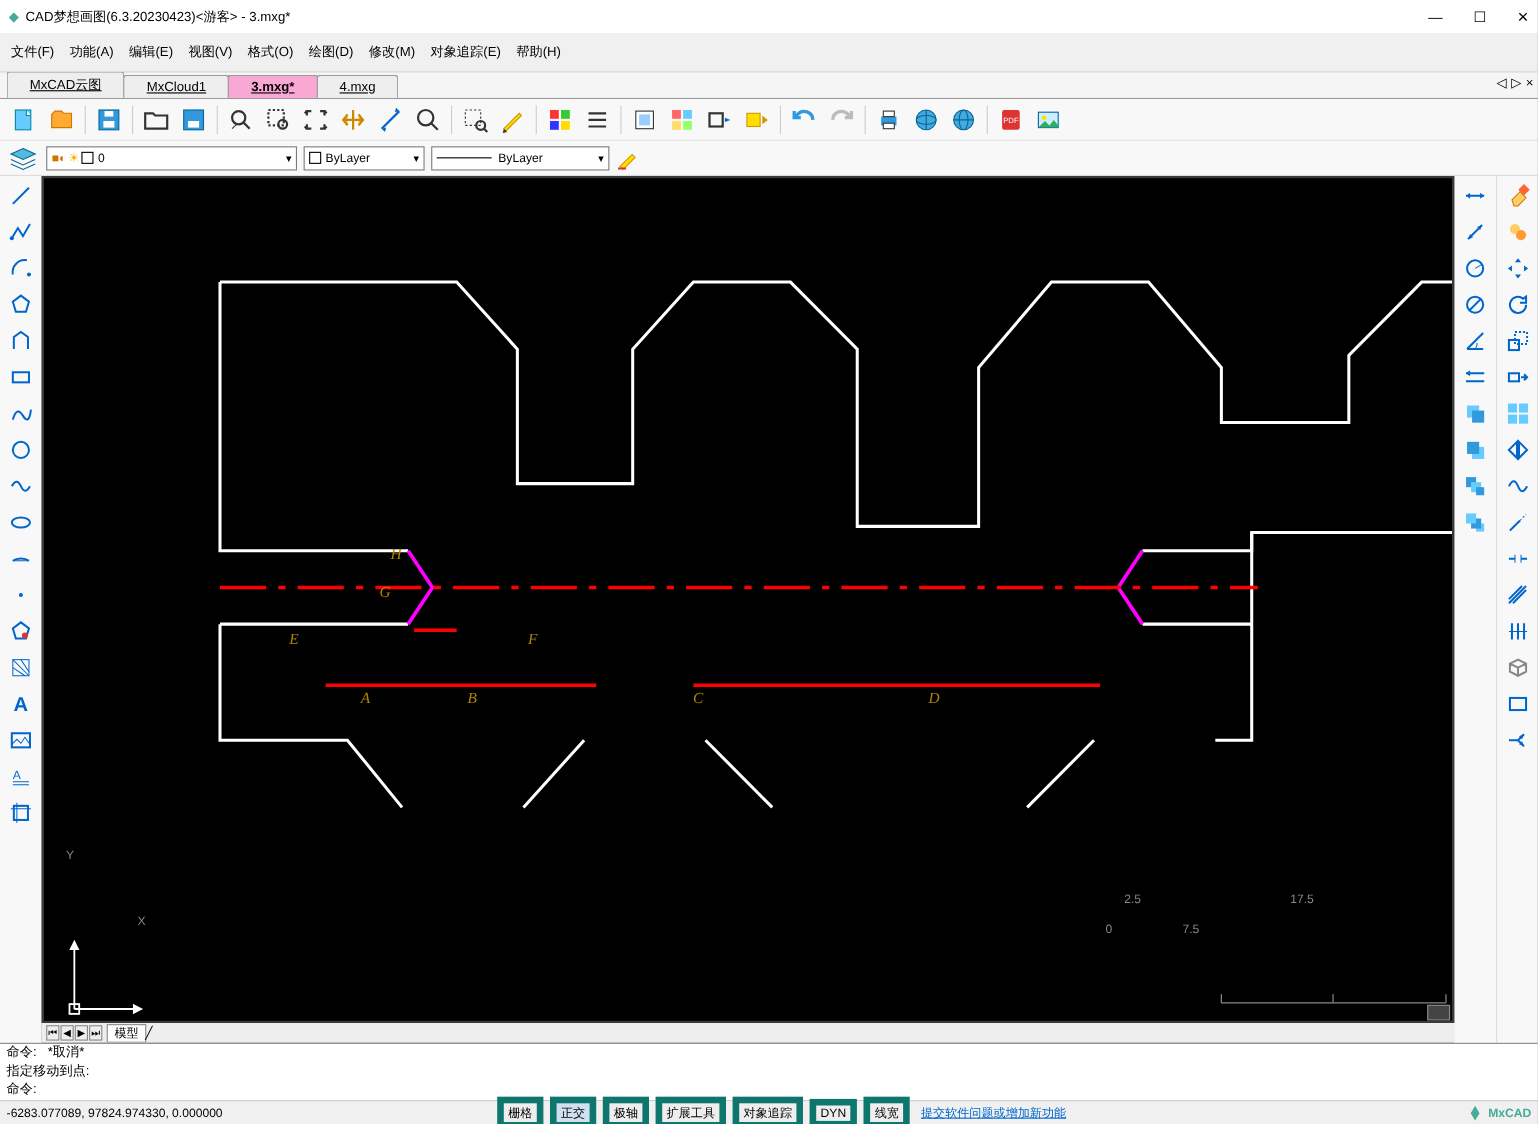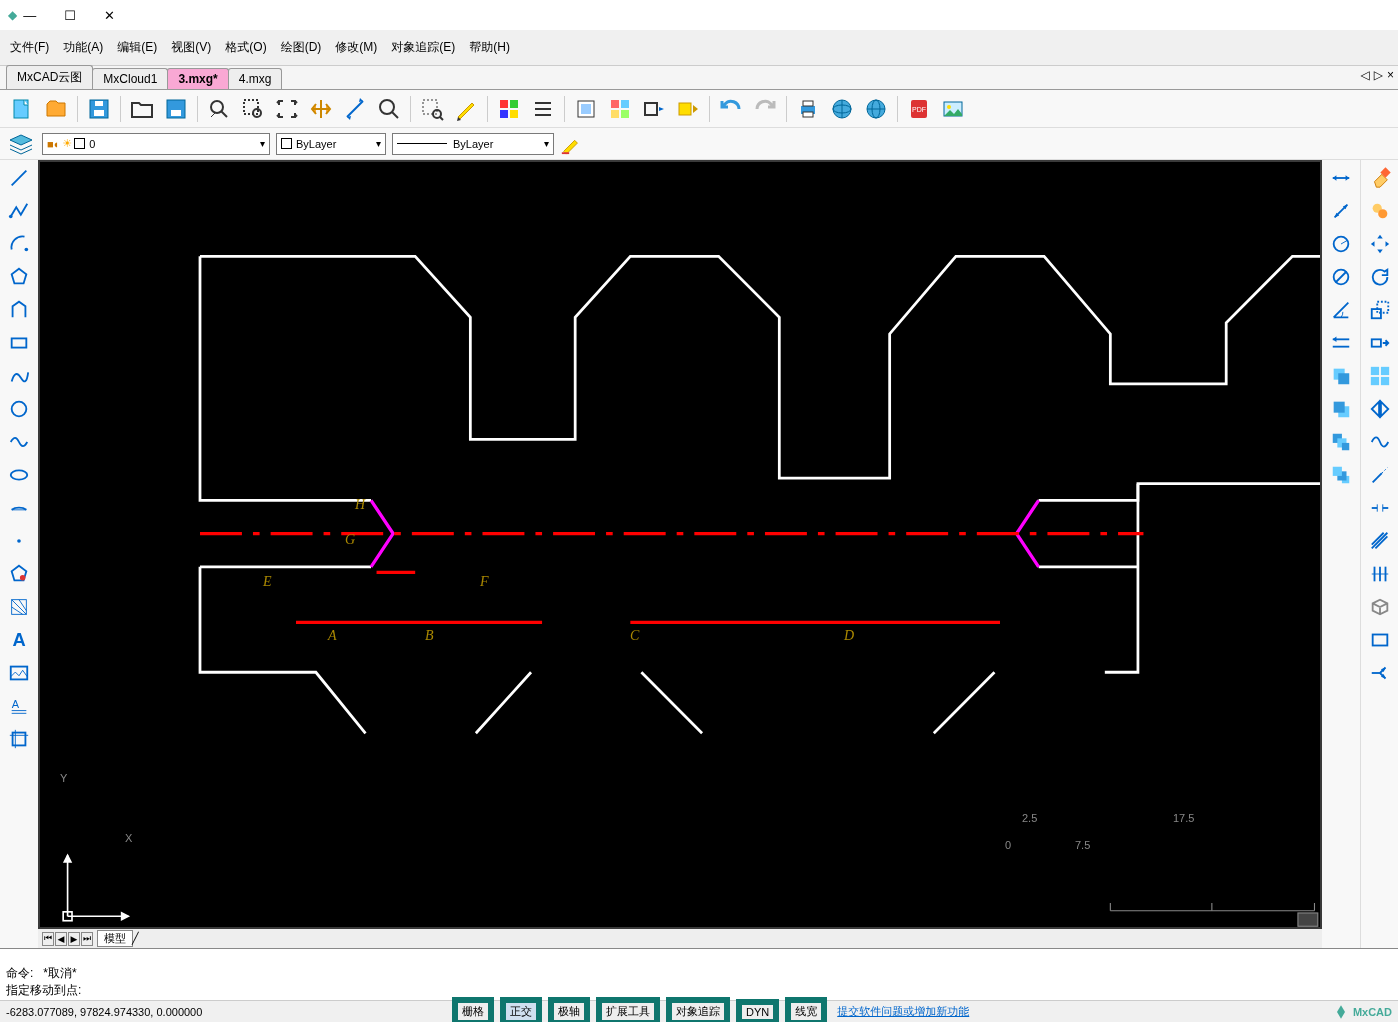--- a/index.html
+++ b/index.html
@@ -4,21 +4,21 @@
 <style>
 * { margin: 0; padding: 0; box-sizing: border-box; font-family: "Microsoft YaHei", sans-serif; }
 body { width: 1398px; height: 1022px; background: #f0f0f0; display: flex; flex-direction: column; overflow: hidden; }
 .titlebar { height: 30px; background: #fff; display: flex; align-items: center; padding: 0 8px; font-size: 12px; }
 .titlebar .title { flex: 1; }
 .titlebar .win-btns { display: flex; gap: 28px; font-size: 13px; }
 .titlebar .win-btns span { cursor: pointer; }
 .menubar { height: 36px; background: #f0f0f0; display: flex; align-items: center; padding: 0 10px; gap: 14px; font-size: 12px; border-bottom: 1px solid #ccc; }
 .menubar span { cursor: pointer; }
 .tabbar { height: 24px; background: #f5f5f5; display: flex; align-items: flex-end; padding: 0 6px; border-bottom: 1px solid #999; position: relative; }
-.tab { padding: 3px 10px; font-size: 12px; border: 1px solid #999; border-bottom: none; margin-right: -1px; background: #eee; cursor: pointer; border-radius: 3px 3px 0 0; }
+.tab { padding: 3px 20px; font-size: 12px; border: 1px solid #999; border-bottom: none; margin-right: -1px; background: #eee; cursor: pointer; border-radius: 3px 3px 0 0; text-decoration: underline; }
 .tab.active { background: #f9a8d4; font-weight: bold; }
 .tabbar .tab-nav { position: absolute; right: 4px; top: 2px; font-size: 12px; display:flex; gap:4px;}
 .toolbar1 { height: 38px; background: #f8f8f8; display: flex; align-items: center; padding: 2px 6px; gap: 2px; border-bottom: 1px solid #ddd; }
 .tbtn { width: 32px; height: 32px; display: flex; align-items: center; justify-content: center; cursor: pointer; border-radius: 3px; }
 .tbtn svg { width: 24px; height: 24px; }
 .sep { width: 1px; height: 26px; background: #ccc; margin: 0 3px; }
 .toolbar2 { height: 32px; background: #f8f8f8; display: flex; align-items: center; padding: 2px 6px; gap: 6px; border-bottom: 1px solid #ddd; }
 .layer-icon { width: 30px; height: 26px; display:flex; align-items:center; justify-content:center;}
 .dropdown { height: 22px; border: 1px solid #7a7a7a; background: #fff; font-size: 11px; padding: 0 18px 0 4px; display: flex; align-items: center; position: relative; cursor: pointer; }
 .dropdown::after { content: "▾"; position: absolute; right: 4px; font-size: 10px; }
@@ -50,20 +50,21 @@
 .statusbar .brand { margin-left: auto; display:flex; align-items:center; gap:4px; color:#4a9; font-weight:bold;}
 .canvas .ruler-text{ position:absolute; color:#888; font-size:11px;}
 .canvas .label{ position:absolute; color:#aa8800; font-size:14px; font-family: serif; font-style:italic;}
 .pencil-end{width:22px;height:22px;}
 </style>
 </head>
 <body>
 
 <div class="titlebar">
   <span style="color:#4a9;margin-right:6px;">◆</span>
+  <span class="title">CAD梦想画图(6.3.20230423)&lt;游客&gt; - 3.mxg*</span>
   <div class="win-btns">
     <span>—</span>
     <span>☐</span>
     <span>✕</span>
   </div>
 </div>
 
 <div class="menubar">
   <span>文件(F)</span>
   <span>功能(A)</span>
@@ -633,20 +634,24 @@
           <path d="M18 18l-2-5-3 3z" fill="#06c"></path>
         </svg>
       </div>
   </div>
 
 </div>
 
 <div class="cmdpanel">
   <div class="line">命令:   *取消*</div>
   <div class="line">指定移动到点:</div>
+  <div class="cmdinput-line">
+    <span>命令:</span>
+    <input type="text" style="">
+  </div>
 </div>
 
 <div class="statusbar">
   <span class="coords">-6283.077089,   97824.974330,   0.000000</span>
   <span class="sbtn">栅格</span>
   <span class="sbtn active">正交</span>
   <span class="sbtn">极轴</span>
   <span class="sbtn">扩展工具</span>
   <span class="sbtn">对象追踪</span>
   <span class="sbtn">DYN</span>

